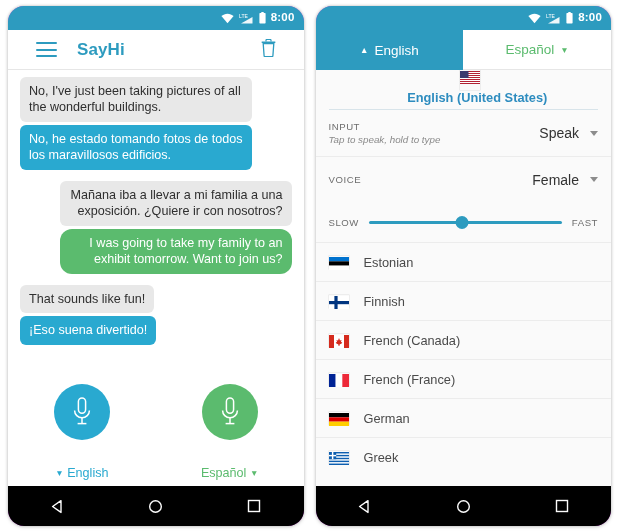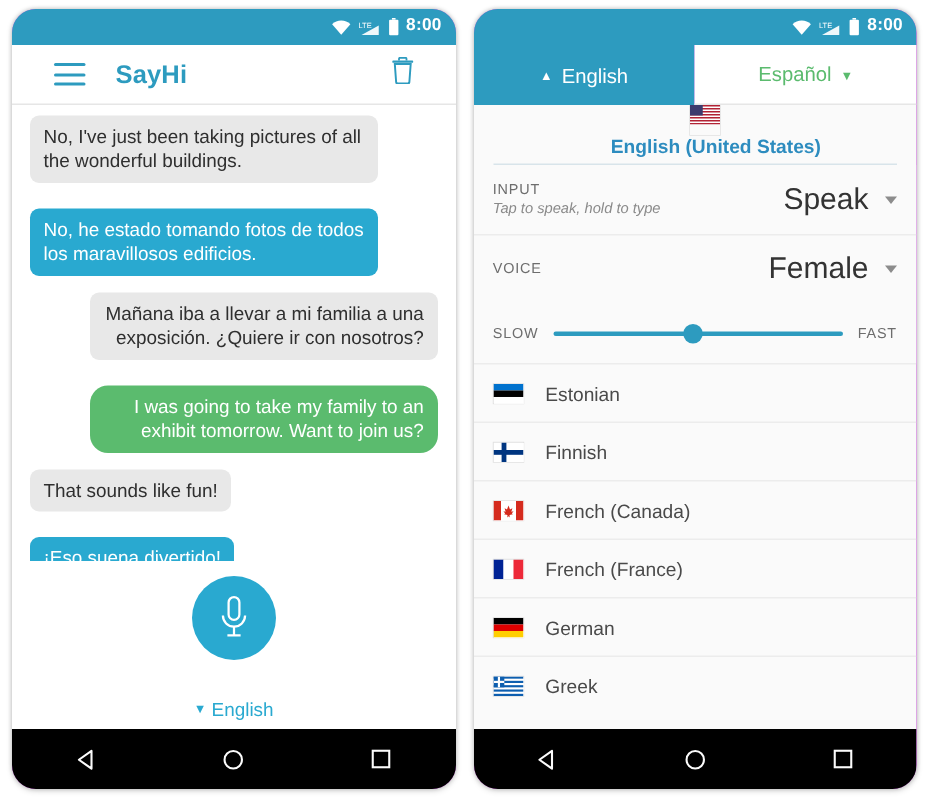--- a/index.html
+++ b/index.html
@@ -74,21 +74,21 @@
 
   
   .convo {
     flex: 1 1 auto;
     background: #ffffff;
     padding: 7px 12px 0 12px;
     overflow: hidden;
     display: flex;
     flex-direction: column;
   }
-  .msg-row { display: flex; margin-bottom: 17px; }
+  .msg-row { display: flex; margin-bottom: 3px; }
   .msg-row.left { justify-content: flex-start; }
   .msg-row.right { justify-content: flex-end; }
   .msg-row.gap { margin-bottom: 11px; }
   .bubble {
     max-width: 232px;
     border-radius: 6px;
     padding: 6px 9px;
     font-size: 12.6px;
     line-height: 1.31;
   }
@@ -177,21 +177,21 @@
   .settings-block { background: #fafafa; }
   .set-row {
     display: flex; align-items: center;
     padding: 0 13px 0 13px;
     min-height: 46px;
     border-top: 1px solid #ececec;
   }
   .set-left { flex: 1 1 auto; }
   .set-label { font-size: 9.6px; color: #6d6d6d; letter-spacing: 0.55px; }
   .set-hint { font-size: 9.8px; color: #8a8a8a; font-style: italic; margin-top: 2px; }
-  .set-value { font-size: 20px; color: #333333; margin-right: 11px; }
+  .set-value { font-size: 14px; color: #333333; margin-right: 11px; }
   .dropdown-caret { width: 0; height: 0; border-left: 4.5px solid transparent; border-right: 4.5px solid transparent; border-top: 5px solid #8c8c8c; }
   .slider-row { display: flex; align-items: center; padding: 0 13px; min-height: 40px; border-top: 1px solid transparent; }
   .slider-cap { font-size: 9.6px; color: #6d6d6d; letter-spacing: 0.55px; }
   .slider-track-wrap { flex: 1 1 auto; position: relative; height: 16px; margin: 0 10px; display: flex; align-items: center; }
   .slider-track { width: 100%; height: 2.5px; background: #2D9BBF; border-radius: 2px; }
   .slider-thumb {
     position: absolute;
     width: 13px; height: 13px; border-radius: 50%;
     background: #2D9BBF;
     transform: translateX(-50%);
@@ -273,20 +273,34 @@
             <path d="M3.6 14.4a7.4 7.4 0 0 0 14.8 0" fill="none" stroke="#ffffff" stroke-width="1.5"></path>
             <line x1="11" y1="21.8" x2="11" y2="27.4" stroke="#ffffff" stroke-width="1.5"></line>
             <line x1="6.6" y1="27.6" x2="15.4" y2="27.6" stroke="#ffffff" stroke-width="1.5"></line>
           </svg>
         </div>
         <div class="lang-pick blue">
           <span class="caret">▼</span>
           <span>English</span>
         </div>
       </div>
+      <div class="mic-col">
+        <div class="mic-btn green">
+          <svg width="22" height="32" viewBox="0 0 22 32">
+            <rect x="7.4" y="2" width="7.2" height="15.2" rx="3.6" fill="none" stroke="#ffffff" stroke-width="1.5"></rect>
+            <path d="M3.6 14.4a7.4 7.4 0 0 0 14.8 0" fill="none" stroke="#ffffff" stroke-width="1.5"></path>
+            <line x1="11" y1="21.8" x2="11" y2="27.4" stroke="#ffffff" stroke-width="1.5"></line>
+            <line x1="6.6" y1="27.6" x2="15.4" y2="27.6" stroke="#ffffff" stroke-width="1.5"></line>
+          </svg>
+        </div>
+        <div class="lang-pick green">
+          <span>Español</span>
+          <span class="caret">▼</span>
+        </div>
+      </div>
     </div>
 
     <div class="navbar">
       <div class="nav-btn">
         <svg width="15" height="15" viewBox="0 0 15 15">
             <path d="M11 1.6 2.6 7.5 11 13.4z" fill="none" stroke="#fbfbfb" stroke-width="1.4" stroke-linejoin="round"></path>
           </svg>
       </div>
       <div class="nav-btn">
         <svg width="15" height="15" viewBox="0 0 15 15">

